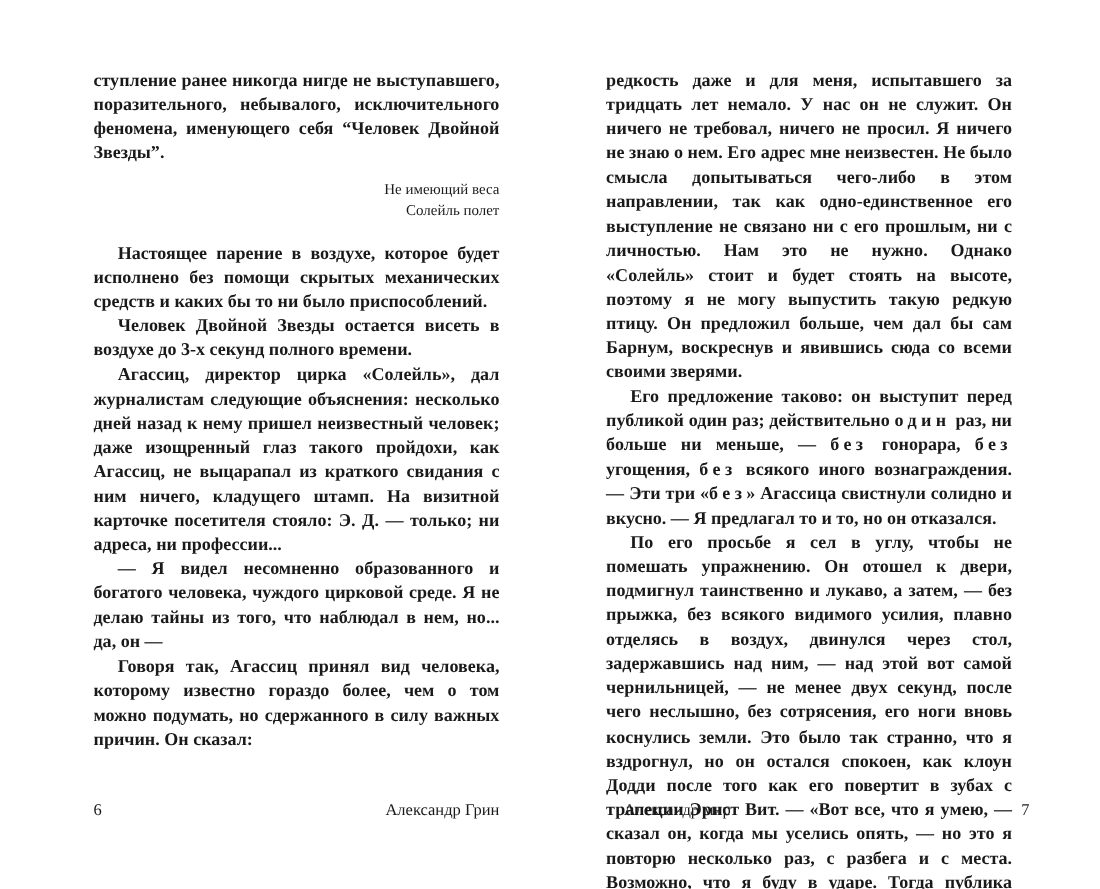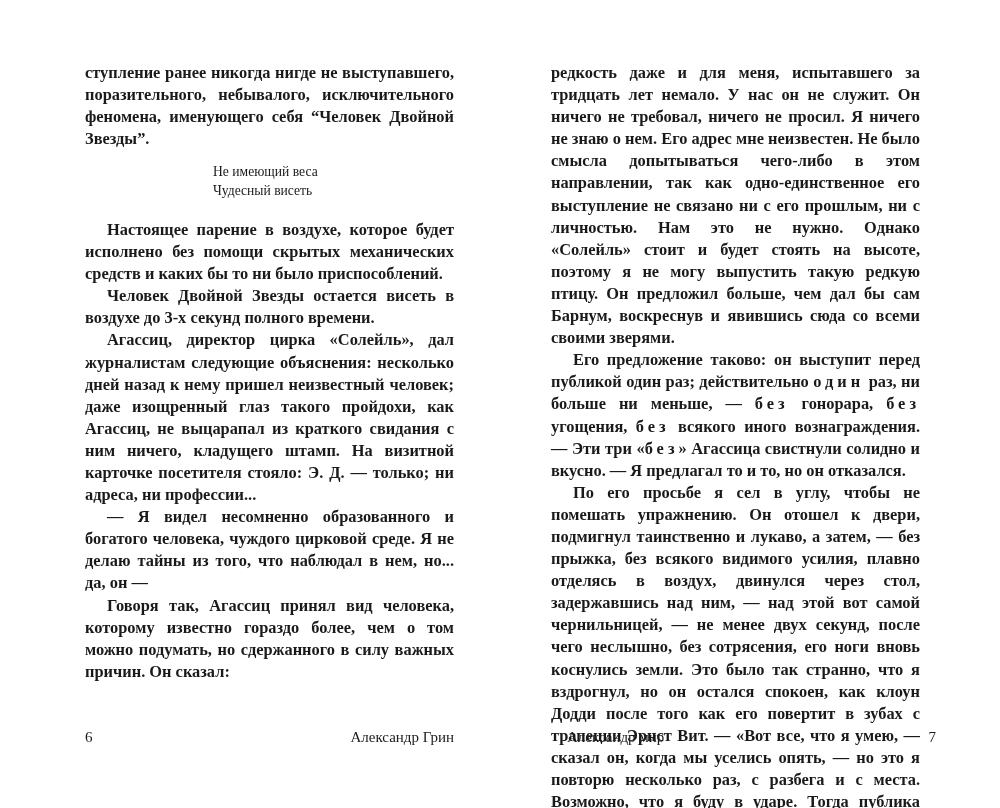--- a/index.html
+++ b/index.html
@@ -33,21 +33,21 @@
       text-indent: 0;
       font-weight: bold;
     }
     .text p.indent {
       text-indent: 22px;
     }
     .verse {
       margin: 13px 0 19px 128px;
       font-size: 13.6px;
       line-height: 18.3px;
-      text-align: left;
+      text-align: right;
     }
     .verse div { white-space: nowrap; }
     .spaced { letter-spacing: 4px; }
     .footer {
       position: absolute;
       top: 728px;
       width: 369px;
       font-size: 15px;
       line-height: 18px;
       display: flex;
@@ -59,21 +59,21 @@
     }
   </style>
 </head>
 <body>
 
 <div class="page page-left">
   <div class="text">
     <p>ступление ранее никогда нигде не выступавшего, поразительного, небывалого, исключительного феномена, именующего себя “Человек Двойной Звезды”.</p>
     <div class="verse">
       <div>Не имеющий веса</div>
-      <div>Чудесный висеть</div>
+      <div>Солейль полет</div>
     </div>
     <p class="indent">Настоящее парение в воздухе, которое будет исполнено без помощи скрытых механических средств и каких бы то ни было приспособлений.</p>
     <p class="indent">Человек Двойной Звезды остается висеть в воздухе до 3-х секунд полного времени.</p>
     <p class="indent">Агассиц, директор цирка «Солейль», дал журналистам следующие объяснения: несколько дней назад к нему пришел неизвестный человек; даже изощренный глаз такого пройдохи, как Агассиц, не выцарапал из краткого свидания с ним ничего, кладущего штамп. На визитной карточке посетителя стояло: Э. Д. — только; ни адреса, ни профессии...</p>
     <p class="indent">— Я видел несомненно образованного и богатого человека, чуждого цирковой среде. Я не делаю тайны из того, что наблюдал в нем, но... да, он —</p>
     <p class="indent">Говоря так, Агассиц принял вид человека, которому известно гораздо более, чем о том можно подумать, но сдержанного в силу важных причин. Он сказал:</p>
   </div>
 </div>
 
 <div class="footer footer-left">

